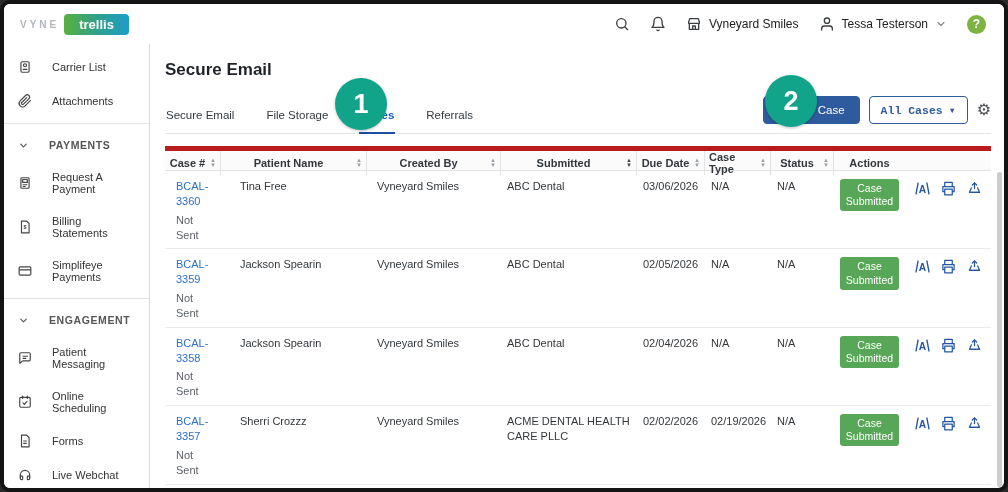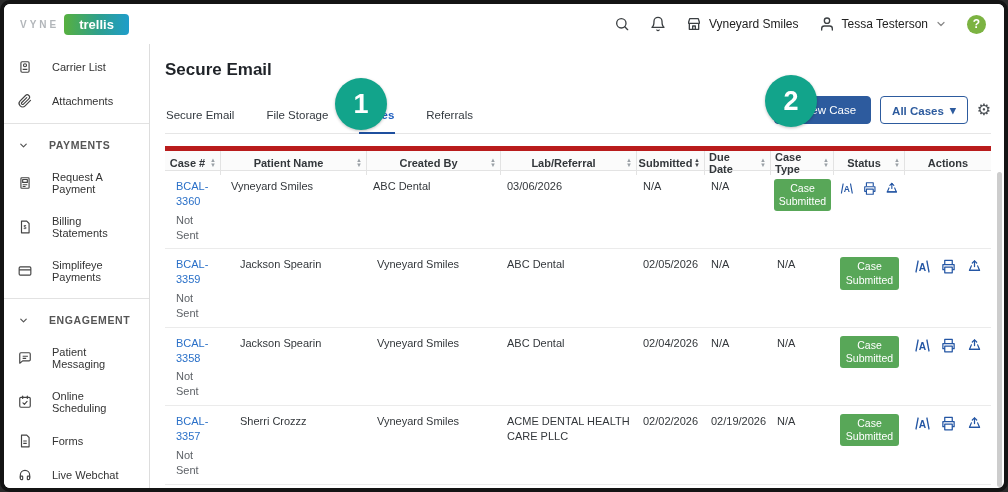--- a/index.html
+++ b/index.html
@@ -34,21 +34,21 @@
   .page-title { font-size:17px; font-weight:bold; color:#1f2328; margin:10px 0 16px; }
   
   .tabs-row { display:flex; align-items:flex-end; justify-content:space-between; border-bottom:1px solid #e6e6e6; }
   .tabs { display:flex; gap:30px; }
   .tab { padding:6px 1px 11px; font-size:11.5px; color:#33393f; cursor:pointer; border-bottom:2px solid transparent; margin-bottom:-1px; }
   .tab.active { color:#1f5fc0; border-bottom-color:#1e4f9e; font-weight:bold; }
   .toolbar { display:flex; align-items:center; gap:9px; padding-bottom:9px; }
   .btn-primary { background:#2d5b9e; color:#fff; border:1px solid #2d5b9e; border-radius:4px; font-size:11.5px;
     padding:7px 14px; display:flex; align-items:center; gap:7px; cursor:pointer; font-family:inherit; }
   .btn-outline { background:#fff; color:#2d5b9e; border:1px solid #2d5b9e; border-radius:4px; font-size:11.5px;
-    font-weight:bold; padding:6px 11px; display:flex; align-items:flex-end; gap:6px; cursor:pointer; font-family:Liberation Sans, sans-serif; }
+    font-weight:bold; padding:6px 11px; display:flex; align-items:flex-end; gap:6px; cursor:pointer; font-family:Liberation Mono, monospace; }
   .gear { font-size:16px; color:#4a4f54; cursor:pointer; line-height:1; }
   
   .table { margin-top:12px; font-size:11px; }
   .grid-row { display:grid; grid-template-columns:56px 146px 134px 136px 68px 66px 63px 71px 1fr; }
   .thead { background:#fbfbfb; border-top:5px solid #b91c1c; border-bottom:1px solid #e3e3e3; height:25px; }
   .th { position:relative; display:flex; align-items:center; justify-content:center; font-weight:bold; color:#33373b;
     border-right:1px solid #e3e3e3; padding:0 14px 0 4px; cursor:pointer; }
   .th:last-child { border-right:none; padding-right:4px; }
   .sort { position:absolute; right:4px; top:50%; transform:translateY(-50%); display:flex; flex-direction:column; cursor:pointer; }
   .sort i { font-style:normal; font-size:6px; line-height:5px; color:#9aa0a6; }
@@ -282,27 +282,20 @@
               </span>
             </div>
             <div class="th">
               <span>Created By</span>
               <span class="sort">
                 <i>▲</i>
                 <i>▼</i>
               </span>
             </div>
             <div class="th">
-              <span>Lab/Referral</span>
-              <span class="sort">
-                <i>▲</i>
-                <i>▼</i>
-              </span>
-            </div>
-            <div class="th">
               <span>Submitted</span>
               <span class="sort active">
                 <i>▲</i>
                 <i>▼</i>
               </span>
             </div>
             <div class="th">
               <span>Due Date</span>
               <span class="sort">
                 <i>▲</i>
@@ -322,20 +315,21 @@
                 <i>▲</i>
                 <i>▼</i>
               </span>
             </div>
             <div class="th" style="padding-right: 4px;">
               <span>Actions</span>
             </div>
           </div>
           <div class="grid-row trow">
             <div class="td td-case"><a class="case-link">BCAL-3360</a><div class="sub-status">Not Sent</div></div>
+            <div class="td td-patient">Tina Free</div>
             <div class="td td-created">Vyneyard Smiles</div>
             <div class="td td-lab">ABC Dental</div>
             <div class="td td-submitted">03/06/2026</div>
             <div class="td td-due">N/A</div>
             <div class="td td-type">N/A</div>
             <div class="td td-status">
               <span class="badge">Case Submitted</span>
             </div>
             <div class="td td-actions">
               <span class="act-ic">

